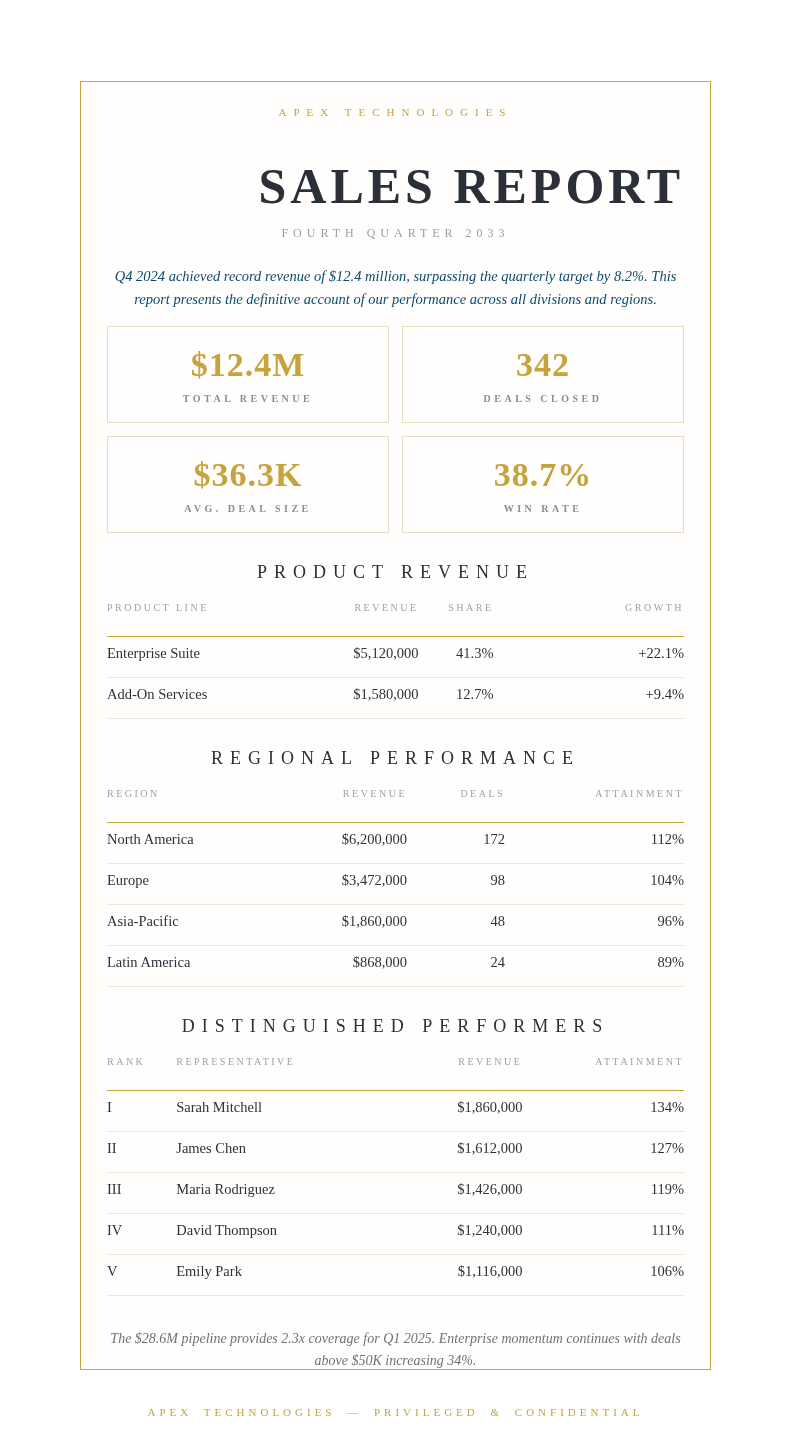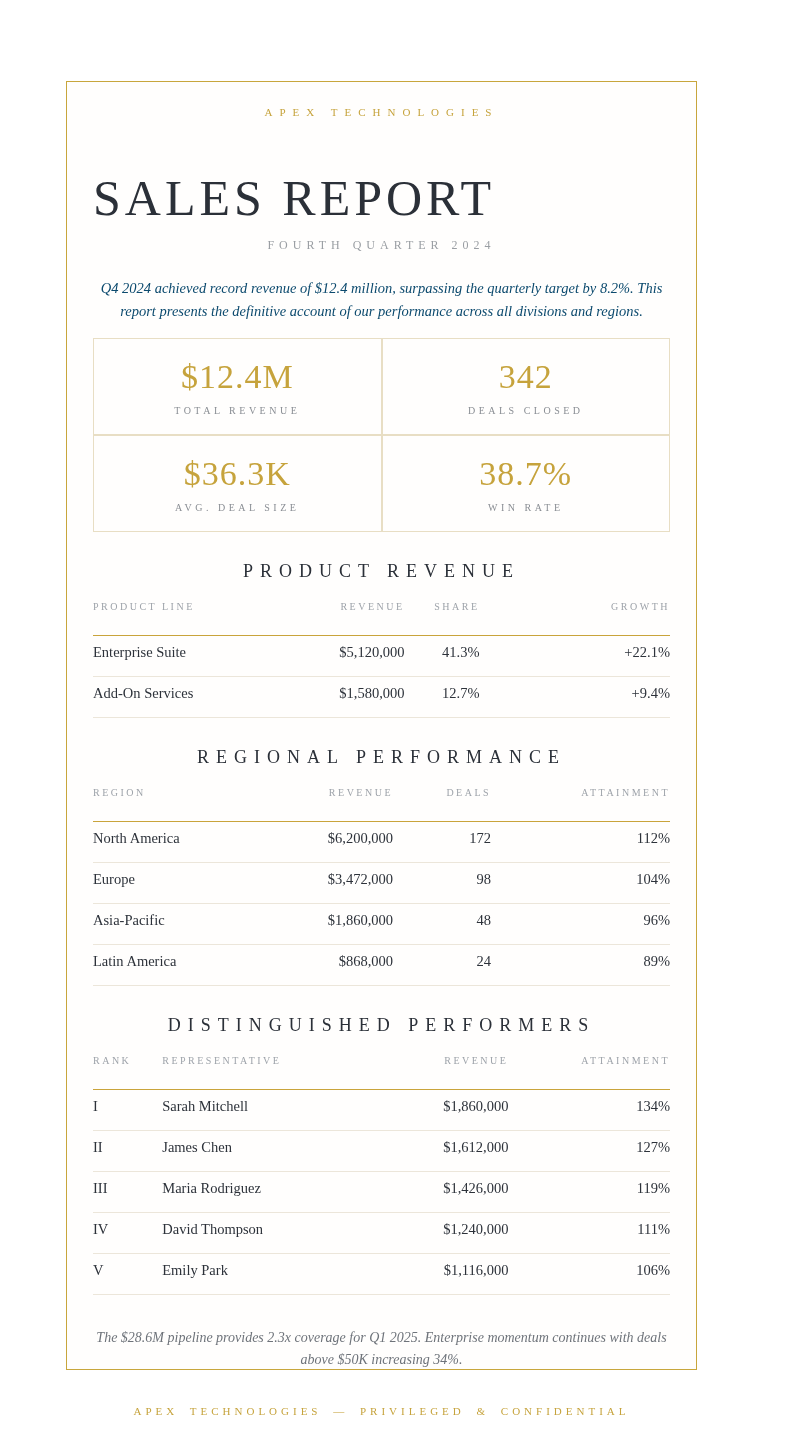--- a/index.html
+++ b/index.html
@@ -1,57 +1,57 @@
 <!DOCTYPE html>
 <html><head>
 <meta charset="utf-8">
 <style>
   * { margin:0; padding:0; box-sizing:border-box; }
   html,body { width:794px; height:1452px; background:#ffffff; }
   body { font-family:"Liberation Serif","DejaVu Serif",serif; position:relative; }
 
   .frame {
-    position:absolute; left:66px; top:81px; width:631px; height:1289px;
+    position:absolute; left:80px; top:81px; width:631px; height:1289px;
     border:1.5px solid #C8A63C; background:#fffefd;
     padding:21px 26px 24px; display:flex; flex-direction:column;
   }
 
   
   .company {
     text-align:center; color:#C6A33C; font-size:11px;
     letter-spacing:7px; margin-top:3px;
   }
   .rule-gold {
     height:1px; border:0; width:100%;
     background:linear-gradient(to right, rgba(198,163,60,0), rgba(198,163,60,.9) 10%, rgba(198,163,60,.9) 90%, rgba(198,163,60,0));
   }
   .rule-soft {
     height:1px; border:0; width:100%;
     background:linear-gradient(to right, rgba(222,206,165,0), rgba(222,206,165,.9) 10%, rgba(222,206,165,.9) 90%, rgba(222,206,165,0));
   }
   .rule-1 { margin-top:17px; }
   .report-title {
-    text-align:left; color:#2B3038; font-weight:normal;
-    font-size:50px; letter-spacing:4px; margin-top:36px; line-height:1.08;
+    text-align:right; color:#2B3038; font-weight:bold;
+    font-size:50px; letter-spacing:4px; margin-top:24px; line-height:1.08;
   }
   .report-subtitle {
     text-align:center; color:#9A9EA3; font-size:12px;
     letter-spacing:5px; margin-top:13px;
   }
   .rule-2 { margin-top:20px; }
 
   
   .summary {
     margin:4px auto 0; max-width:592px; text-align:center;
     font-style:italic; color:#0c4a6e; font-size:14.5px; line-height:1.6;
   }
 
   
   .metrics {
-    display:grid; grid-template-columns:1fr 1fr; margin-top:15px;
+    display:grid; grid-template-columns:1fr 1fr; gap:13px; margin-top:15px;font-weight:bold;
   }
   .metric-card {
     border:1px solid #E8DEC4; background:#fffefd; text-align:center;
     height:97px; display:flex; flex-direction:column; justify-content:center;
   }
   .metric-value { color:#C6A33C; font-size:34px; line-height:1.1; letter-spacing:1px; }
   .metric-label { color:#8A8E94; font-size:10px; letter-spacing:3.5px; margin-top:9px; }
 
   
   .report-section { margin-top:29px; }
@@ -95,21 +95,21 @@
 </style>
 </head>
 <body>
 
 <div class="frame">
 
   <div class="company">APEX TECHNOLOGIES</div>
   <hr class="rule-gold rule-1">
 
   <h1 class="report-title">SALES REPORT</h1>
-  <div class="report-subtitle">FOURTH QUARTER 2024</div>
+  <div class="report-subtitle">FOURTH QUARTER 2033</div>
   <hr class="rule-gold rule-2">
 
   <p class="summary">Q4 2024 achieved record revenue of $12.4 million, surpassing the quarterly target by 8.2%. This report presents the definitive account of our performance across all divisions and regions.</p>
 
   <div class="metrics">
     <div class="metric-card">
       <div class="metric-value">$12.4M</div>
       <div class="metric-label">TOTAL REVENUE</div>
     </div>
     <div class="metric-card">

